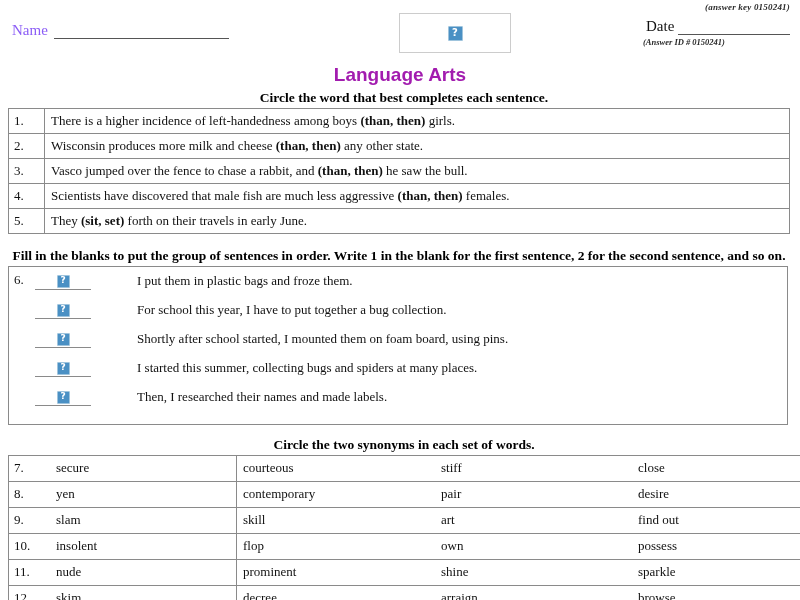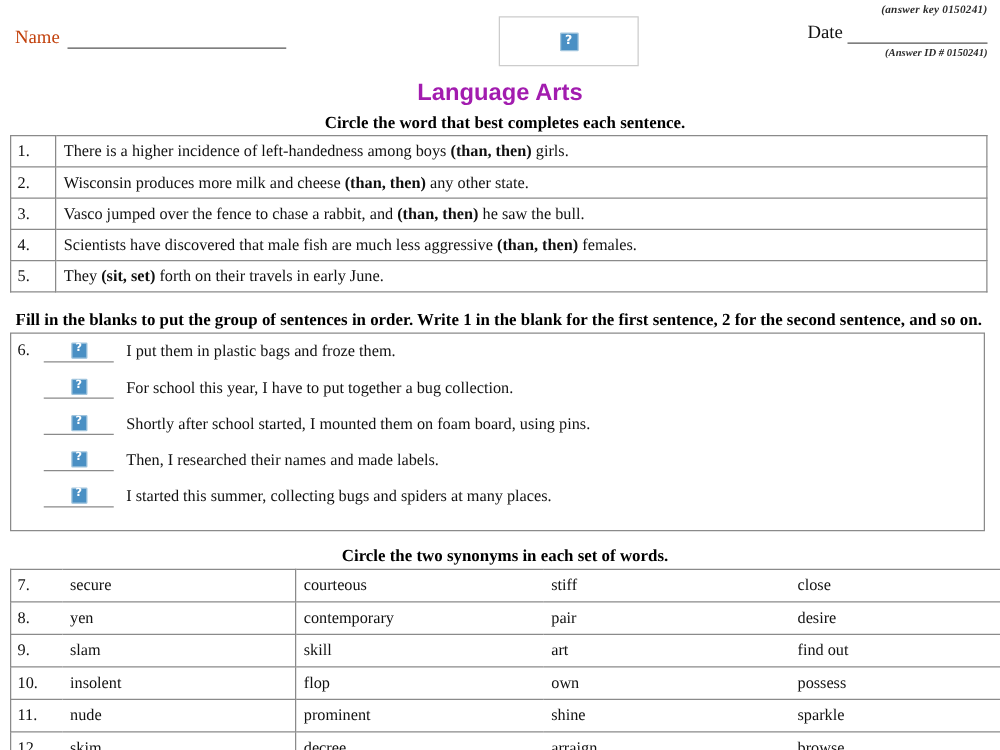--- a/index.html
+++ b/index.html
@@ -35,21 +35,21 @@
   }
   .name-block {
     position: absolute;
     left: 12px;
     top: 22px;
     display: flex;
     align-items: flex-end;
   }
   .name-label {
     font-size: 15px;
-    color: #c2410c;
+    color: #8b5cf6;
     padding-right: 6px;
   }
   .name-rule {
     width: 175px;
     border-bottom: 1px solid #555;
     height: 14px;
   }
   .date-block {
     position: absolute;
     right: 10px;
@@ -68,21 +68,21 @@
   }
   .date-rule {
     flex: 1;
     border-bottom: 1px solid #555;
     height: 13px;
   }
   .answer-id {
     font-size: 8.5px;
     font-weight: bold;
     font-style: italic;
-    text-align: right;
+    text-align: left;
     padding-top: 2px;
     padding-left: 28px;
     color: #2b2b2b;
   }
   .logo-box {
     position: absolute;
     left: 399px;
     top: 13px;
     width: 110px;
     height: 38px;
@@ -202,20 +202,21 @@
     margin-right: 6px;
     text-align: center;
     border-bottom: 1px solid #8a8a8a;
     height: 17px;
     line-height: 15px;
   }
   .order-text {
     font-size: 13px;
     padding-left: 4px;
     line-height: 17px;
+    margin-left: 36px;
   }
 
   
   .syn-table td {
     height: 19px;
   }
   .syn-num {
     width: 32px;
     padding-left: 5px !important;
     border-right: none !important;
@@ -332,29 +333,29 @@
       <span class="broken-img sm"></span>
     </div>
     <div class="order-text">Shortly after school started, I mounted them on foam board, using pins.</div>
   </div>
 
   <div class="order-row">
     <div class="order-num"></div>
     <div class="blank-slot">
       <span class="broken-img sm"></span>
     </div>
-    <div class="order-text">Then, I researched their names and made labels.</div>
+    <div class="order-text">I started this summer, collecting bugs and spiders at many places.</div>
   </div>
 
   <div class="order-row">
     <div class="order-num"></div>
     <div class="blank-slot">
       <span class="broken-img sm"></span>
     </div>
-    <div class="order-text">I started this summer, collecting bugs and spiders at many places.</div>
+    <div class="order-text">Then, I researched their names and made labels.</div>
   </div>
 
 </div>
 
 <div class="section-gap"></div>
 
 <div class="instruction">Circle the two synonyms in each set of words.</div>
 
 <table class="sheet-table syn-table">
   <tbody>

